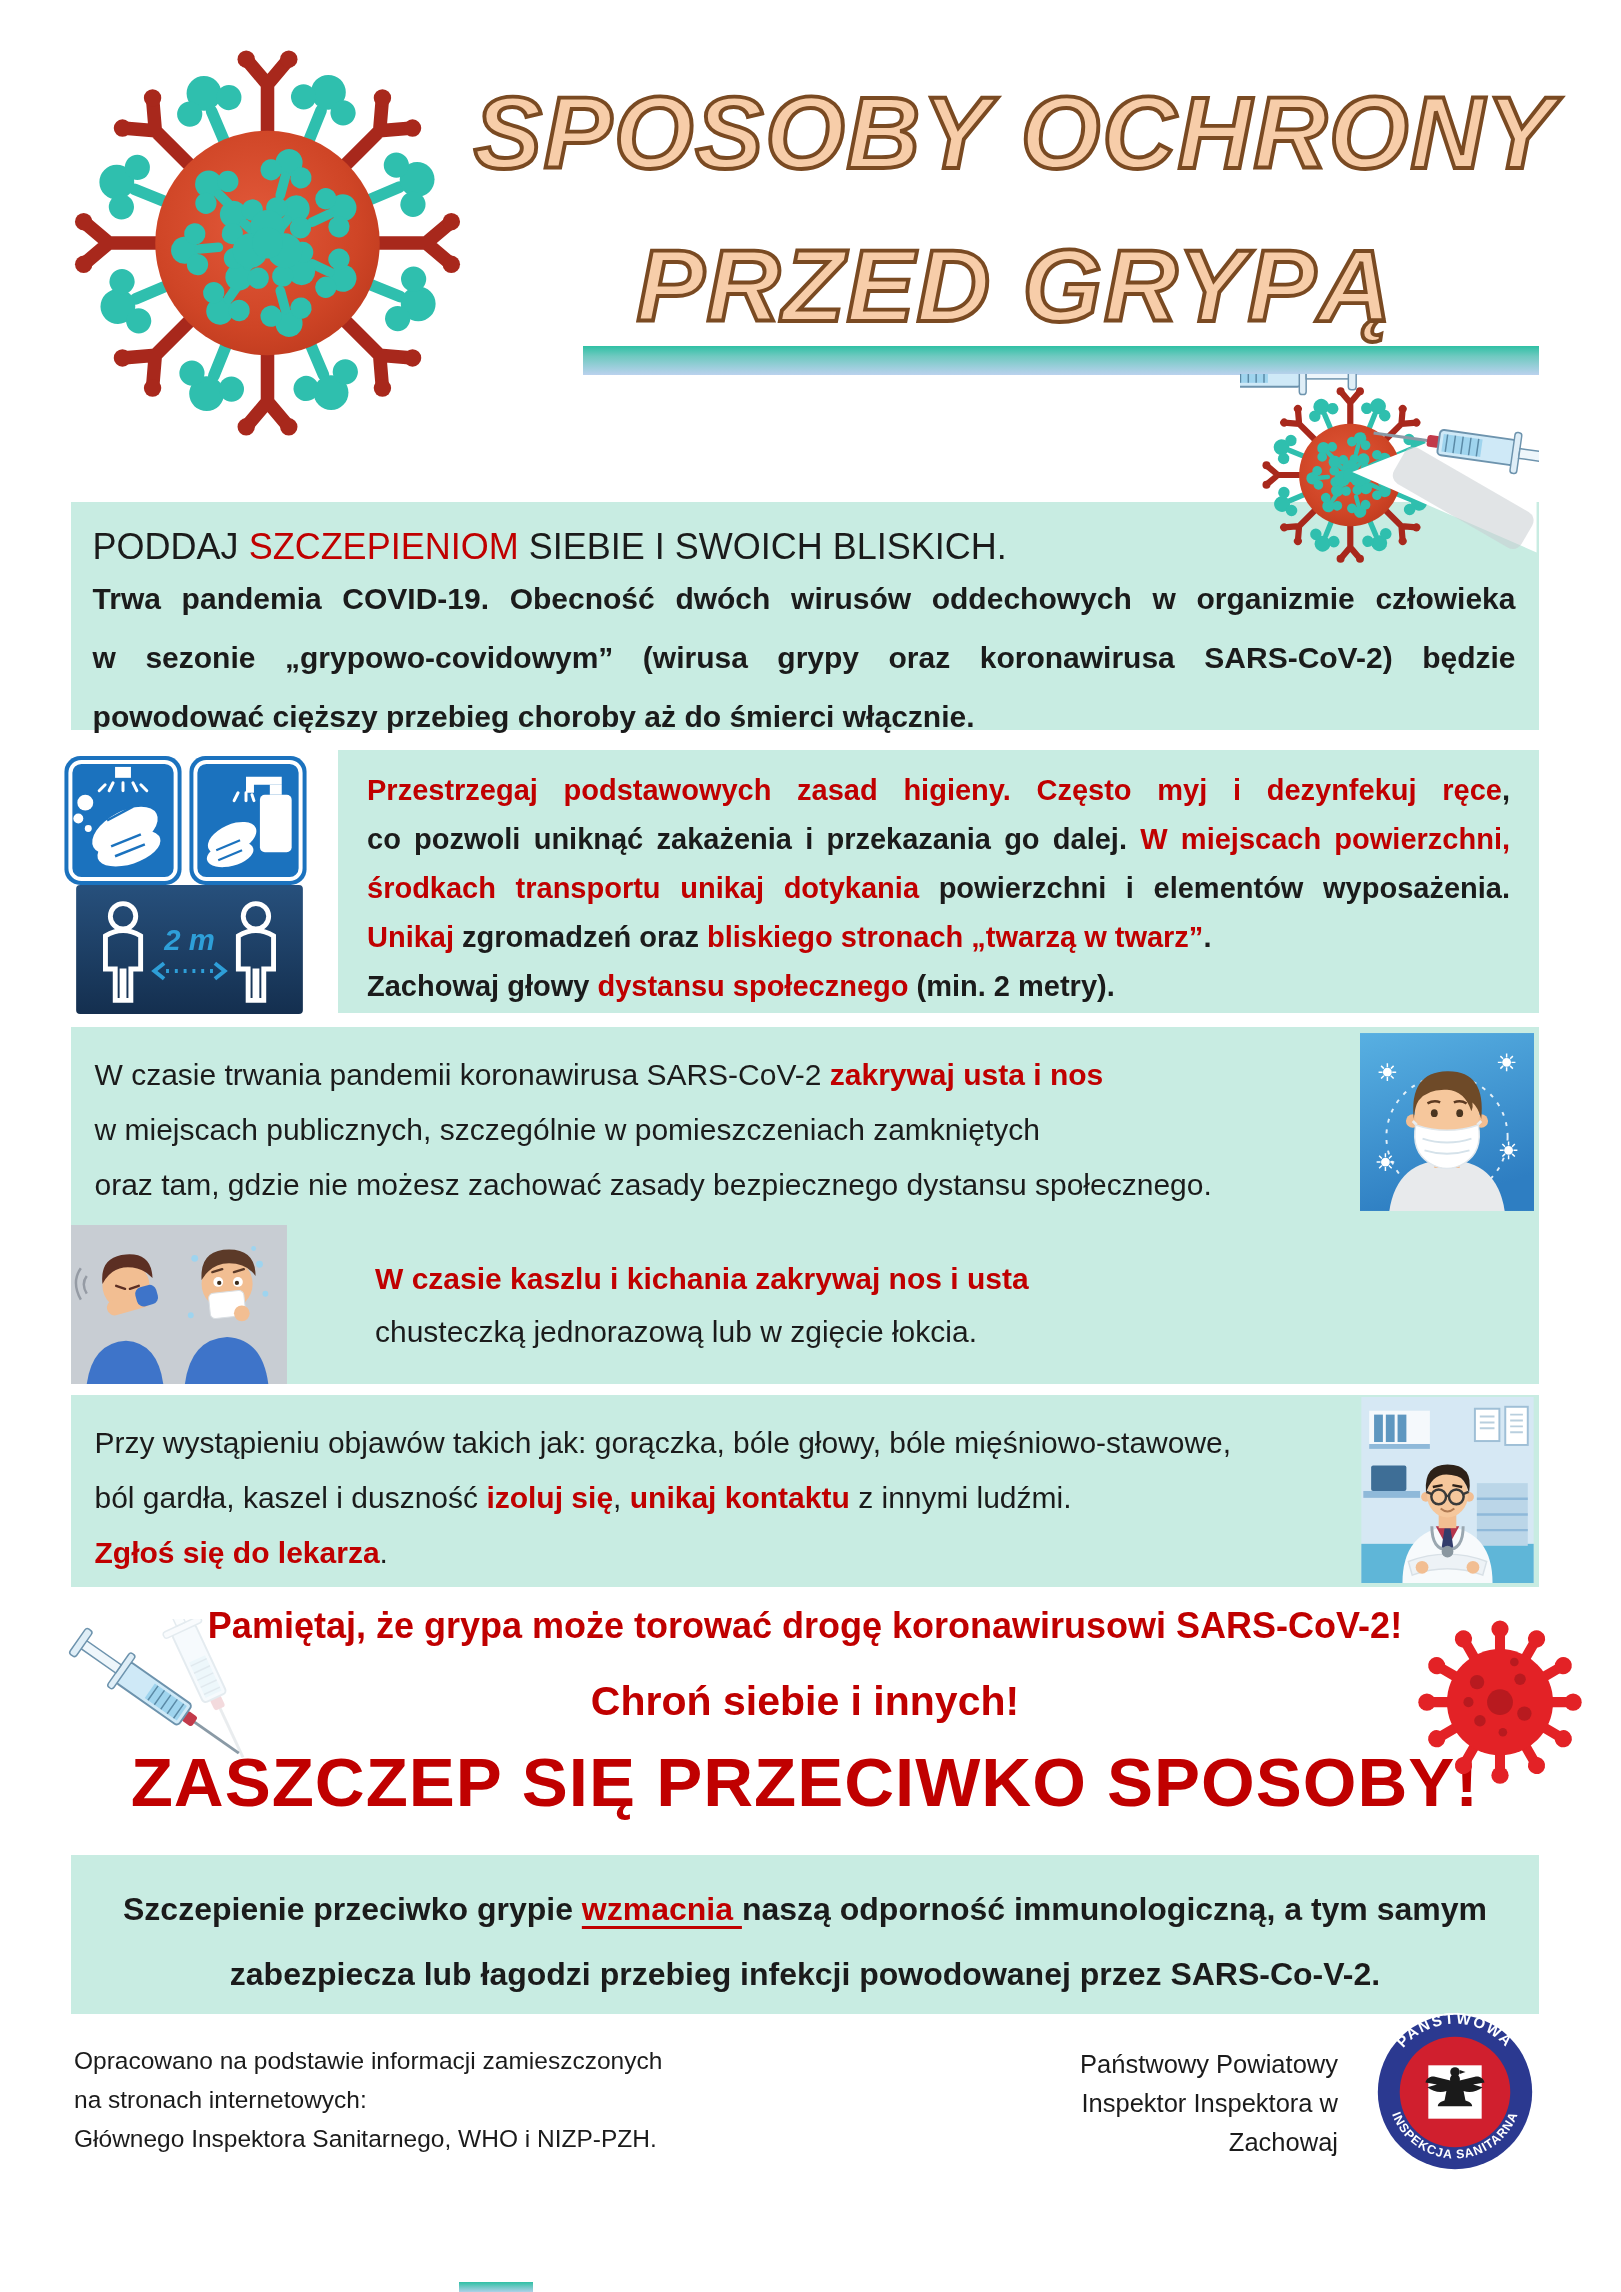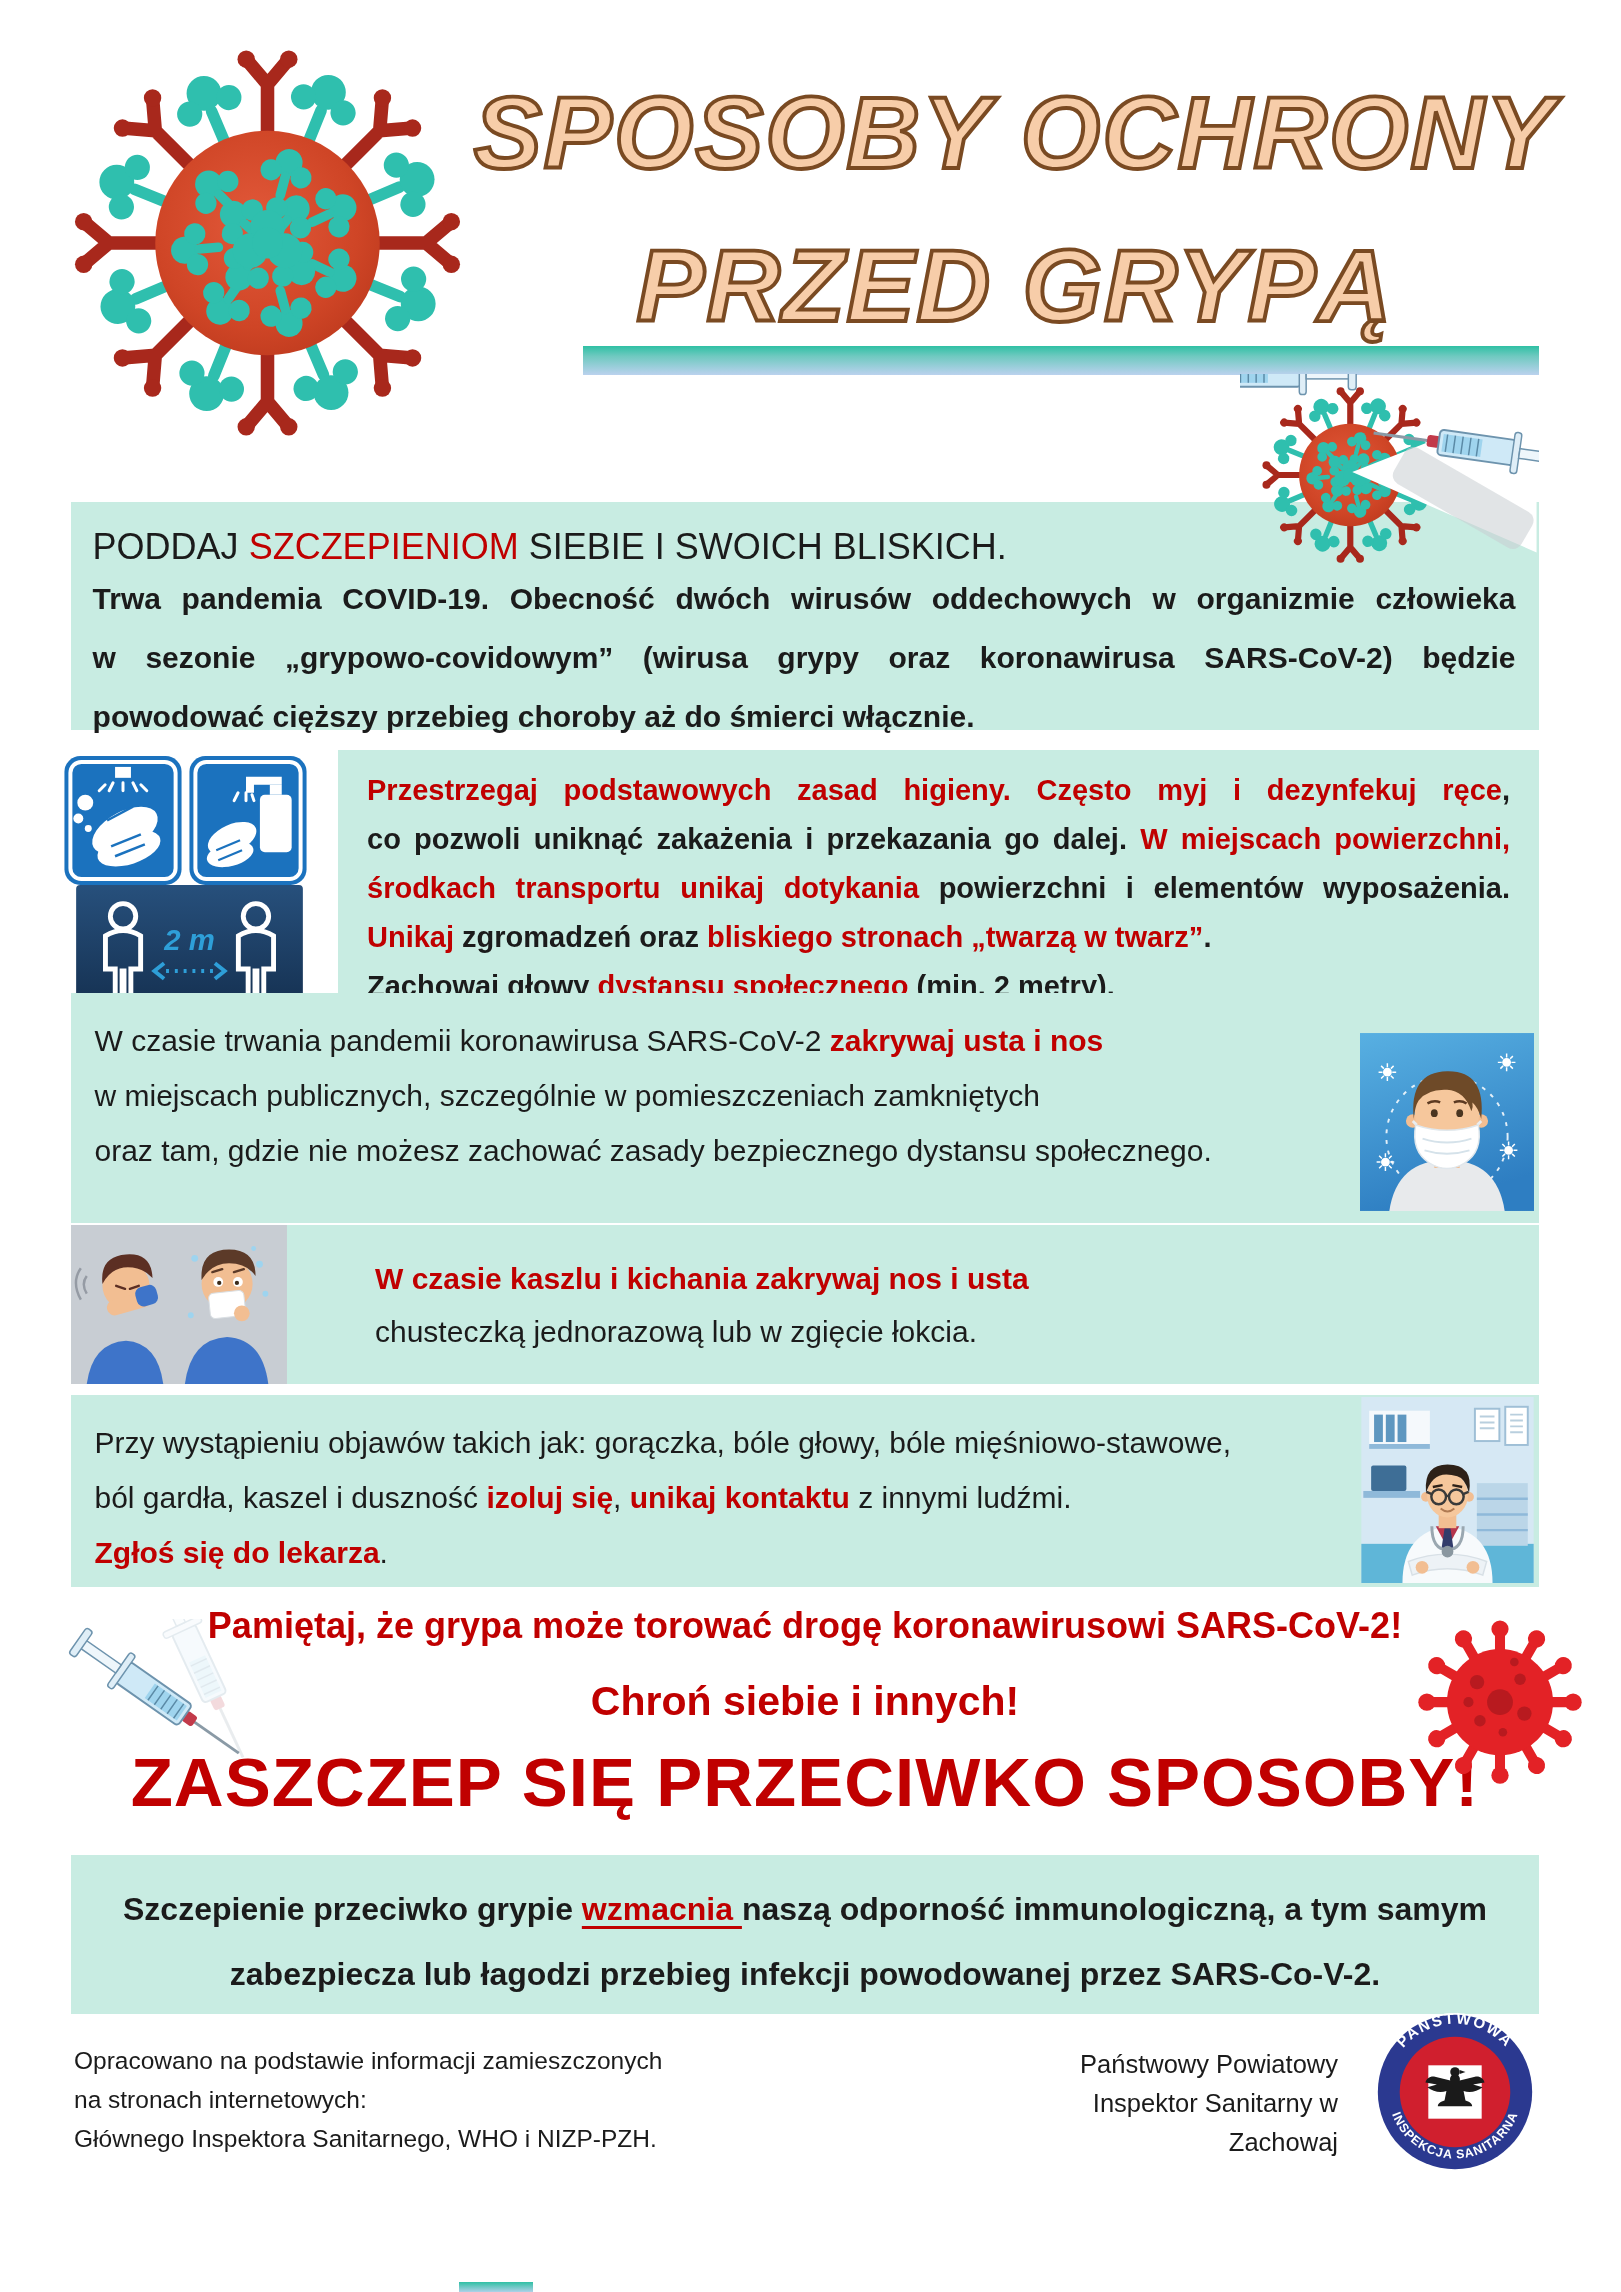--- a/index.html
+++ b/index.html
@@ -23,21 +23,21 @@
   .divider{left:583px;top:346px;width:956px;height:29px;
     background:linear-gradient(#2FC0A4 0%,#6fc9c0 35%,#BBD2EE 100%);}
   
   .block{background:var(--mint);}
   .b-intro{left:71px;top:502px;width:1468px;height:228px;padding:23.5px 23.5px 0 21.6px;}
   .intro-head{font-size:36px;font-weight:normal;margin-bottom:1px;}
   .intro-line{font-size:30px;font-weight:bold;line-height:59px;}
   .b-hyg{left:338px;top:750px;width:1201px;height:263px;padding:15.7px 29px 0 29px;}
   .hyg-line{font-size:29px;font-weight:bold;line-height:49px;}
   .jline{text-align:justify;text-align-last:justify;}
-  .b-mask{left:71px;top:993px;width:1468px;height:230px;padding:19.6px 196px 0 23.5px;}
+  .b-mask{left:71px;top:1027px;width:1468px;height:230px;padding:19.6px 196px 0 23.5px;}
   .mask-line{font-size:30px;line-height:55px;}
   .b-cough{left:71px;top:1225px;width:1468px;height:159px;}
   .cough-text{position:absolute;left:304px;top:27.4px;}
   .cough-line{font-size:30px;line-height:53px;}
   .b-symp{left:71px;top:1395px;width:1468px;height:192px;padding:19.6px 196px 0 23.5px;}
   .symp-line{font-size:30px;line-height:55px;}
   .b-vacc{left:71px;top:1855px;width:1468px;height:159px;padding:21.6px 29px 0 29px;text-align:center;}
   .vacc-line{font-size:32px;font-weight:bold;line-height:65px;}
   
   .rem{left:71px;width:1468px;text-align:center;color:var(--red);font-weight:bold;}
@@ -384,21 +384,21 @@
     <div class="vacc-line"><span>zabezpiecza lub łagodzi przebieg infekcji powodowanej przez SARS-Co-V-2.</span></div>
   </div>
 
   <div class="abs src">
     <div>Opracowano na podstawie informacji zamieszczonych</div>
     <div>na stronach internetowych:</div>
     <div>Głównego Inspektora Sanitarnego, WHO i NIZP-PZH.</div>
   </div>
   <div class="abs issuer">
     <div>Państwowy Powiatowy</div>
-    <div>Inspektor Sanitarny w</div>
+    <div>Inspektor Inspektora w</div>
     <div>Zachowaj</div>
   </div>
   <svg class="abs" style="left:1374px;top:2011px" width="162" height="162" viewBox="0 0 170 170">
     <circle cx="85" cy="85" r="83" fill="#fff"></circle>
     <circle cx="85" cy="85" r="81" fill="#2B3990"></circle>
     <circle cx="85" cy="85" r="58" fill="#D01F2E"></circle>
     <rect x="57" y="57" width="56" height="56" fill="#fff"></rect>
     <path d="M85 66 c-3 0 -6 3 -5 7 l-16 -4 c-5 -1 -9 2 -10 6 l12 2 -10 3 c6 5 14 6 20 4 l-2 10 c-4 1 -7 3 -7 6 h36 c0 -3 -3 -5 -7 -6 l-2 -10 c6 2 14 1 20 -4 l-10 -3 12 -2 c-1 -4 -5 -7 -10 -6 l-16 4 c1 -4 -2 -7 -5 -7 Z" fill="#1A1A1A"></path>
     <circle cx="85" cy="64" r="5" fill="#1A1A1A"></circle>
     <path d="M90 62 l6 2 -6 2 Z" fill="#1A1A1A"></path>

